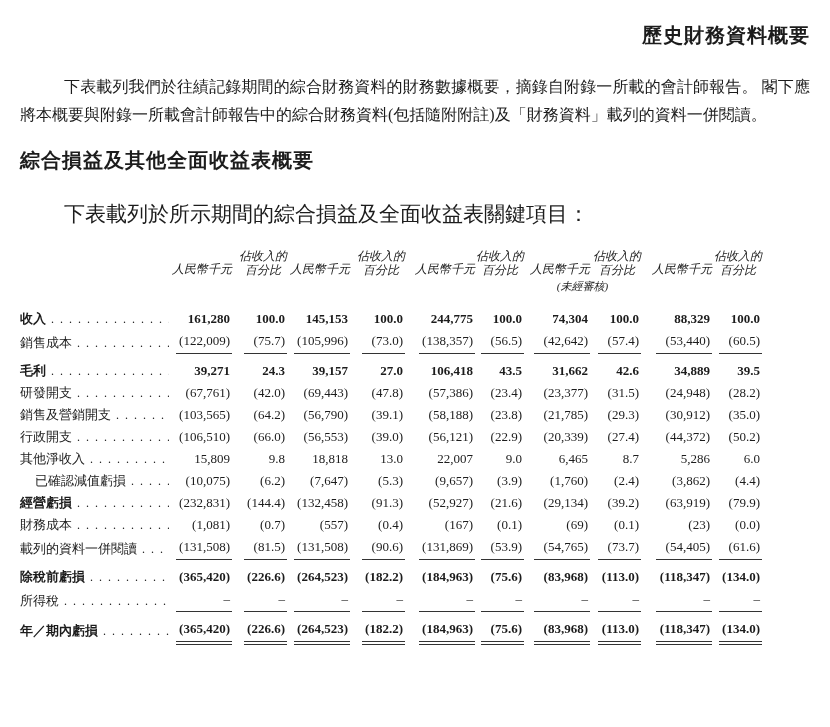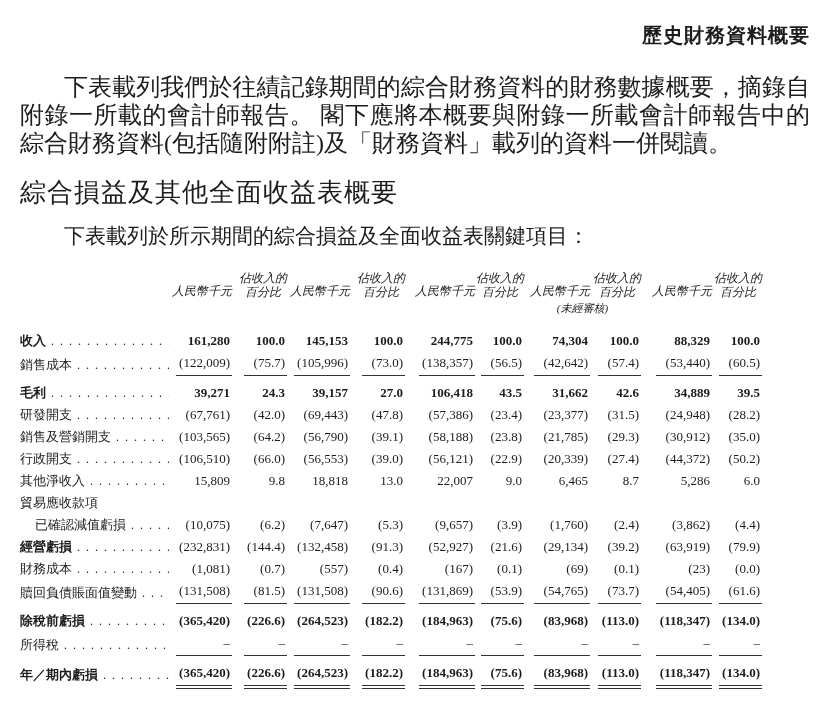--- a/index.html
+++ b/index.html
@@ -4,24 +4,24 @@
 <style>
   * { box-sizing: border-box; margin: 0; padding: 0; }
   html, body { width: 830px; height: 727px; overflow: hidden; background: #ffffff; }
   body {
     font-family: "Liberation Serif", "DejaVu Serif", serif;
     color: #1c1c1c;
     padding: 16px 20px 0 20px;
   }
   h1.doc-title { font-size: 20px; font-weight: 700; letter-spacing: 1px; margin: 6px 0 24px 0; text-align: right; }
   p.body-para {
-    font-size: 24px; line-height: 28px; text-align: justify;
+    font-size: 16px; line-height: 28px; text-align: justify;
     text-indent: 44px; margin: 0 0 18px 0;
   }
-  h2.section-heading { font-size: 26px; font-weight: 400; letter-spacing: 1px; margin: 6px 0 12px 0; }
+  h2.section-heading { font-size: 20px; font-weight: 700; letter-spacing: 1px; margin: 6px 0 26px 0; }
   p.lead-para { font-size: 21px; line-height: 28px; text-indent: 44px; margin: 0 0 16px 0; }
 
   table.fin { border-collapse: collapse; table-layout: fixed; width: 742px; font-size: 13px; }
   table.fin th, table.fin td { padding: 0; vertical-align: bottom; }
 
   
   th.grp { font-weight: 700; font-size: 12.5px; }
   .grp-inner { border-bottom: 1.2px solid #333; padding-bottom: 3px; text-align: center; line-height: 17px; }
   th.g1 .grp-inner { margin: 0 8px 0 26px; }
   th.g2 .grp-inner { margin: 0 12px 0 12px; }
@@ -222,37 +222,20 @@
         <td class="amt"><span class="v">18,818</span></td>
         <td class="pct"><span class="v">13.0</span></td>
         <td class="amt"><span class="v">22,007</span></td>
         <td class="pct"><span class="v">9.0</span></td>
         <td class="amt"><span class="v">6,465</span></td>
         <td class="pct"><span class="v">8.7</span></td>
         <td class="amt"><span class="v">5,286</span></td>
         <td class="pct"><span class="v">6.0</span></td>
       </tr>
       <tr>
-        <td class="lbl">
-          <div class="lblwrap">
-            <span class="rl">貿易應收款項</span>
-          </div>
-        </td>
-        <td class="amt"></td>
-        <td class="pct"></td>
-        <td class="amt"></td>
-        <td class="pct"></td>
-        <td class="amt"></td>
-        <td class="pct"></td>
-        <td class="amt"></td>
-        <td class="pct"></td>
-        <td class="amt"></td>
-        <td class="pct"></td>
-      </tr>
-      <tr>
         <td class="lbl indent">
           <div class="lblwrap">
             <span class="rl">已確認減值虧損</span>
             <span class="dots"></span>
           </div>
         </td>
         <td class="amt"><span class="v">(10,075)</span></td>
         <td class="pct"><span class="v">(6.2)</span></td>
         <td class="amt"><span class="v">(7,647)</span></td>
         <td class="pct"><span class="v">(5.3)</span></td>
@@ -295,21 +278,21 @@
         <td class="amt"><span class="v">(167)</span></td>
         <td class="pct"><span class="v">(0.1)</span></td>
         <td class="amt"><span class="v">(69)</span></td>
         <td class="pct"><span class="v">(0.1)</span></td>
         <td class="amt"><span class="v">(23)</span></td>
         <td class="pct"><span class="v">(0.0)</span></td>
       </tr>
       <tr class="rule-below">
         <td class="lbl">
           <div class="lblwrap">
-            <span class="rl">贖回負債賬面值變動</span>
+            <span class="rl">載列的資料一併閱讀</span>
             <span class="dots"></span>
           </div>
         </td>
         <td class="amt"><span class="v">(131,508)</span></td>
         <td class="pct"><span class="v">(81.5)</span></td>
         <td class="amt"><span class="v">(131,508)</span></td>
         <td class="pct"><span class="v">(90.6)</span></td>
         <td class="amt"><span class="v">(131,869)</span></td>
         <td class="pct"><span class="v">(53.9)</span></td>
         <td class="amt"><span class="v">(54,765)</span></td>

